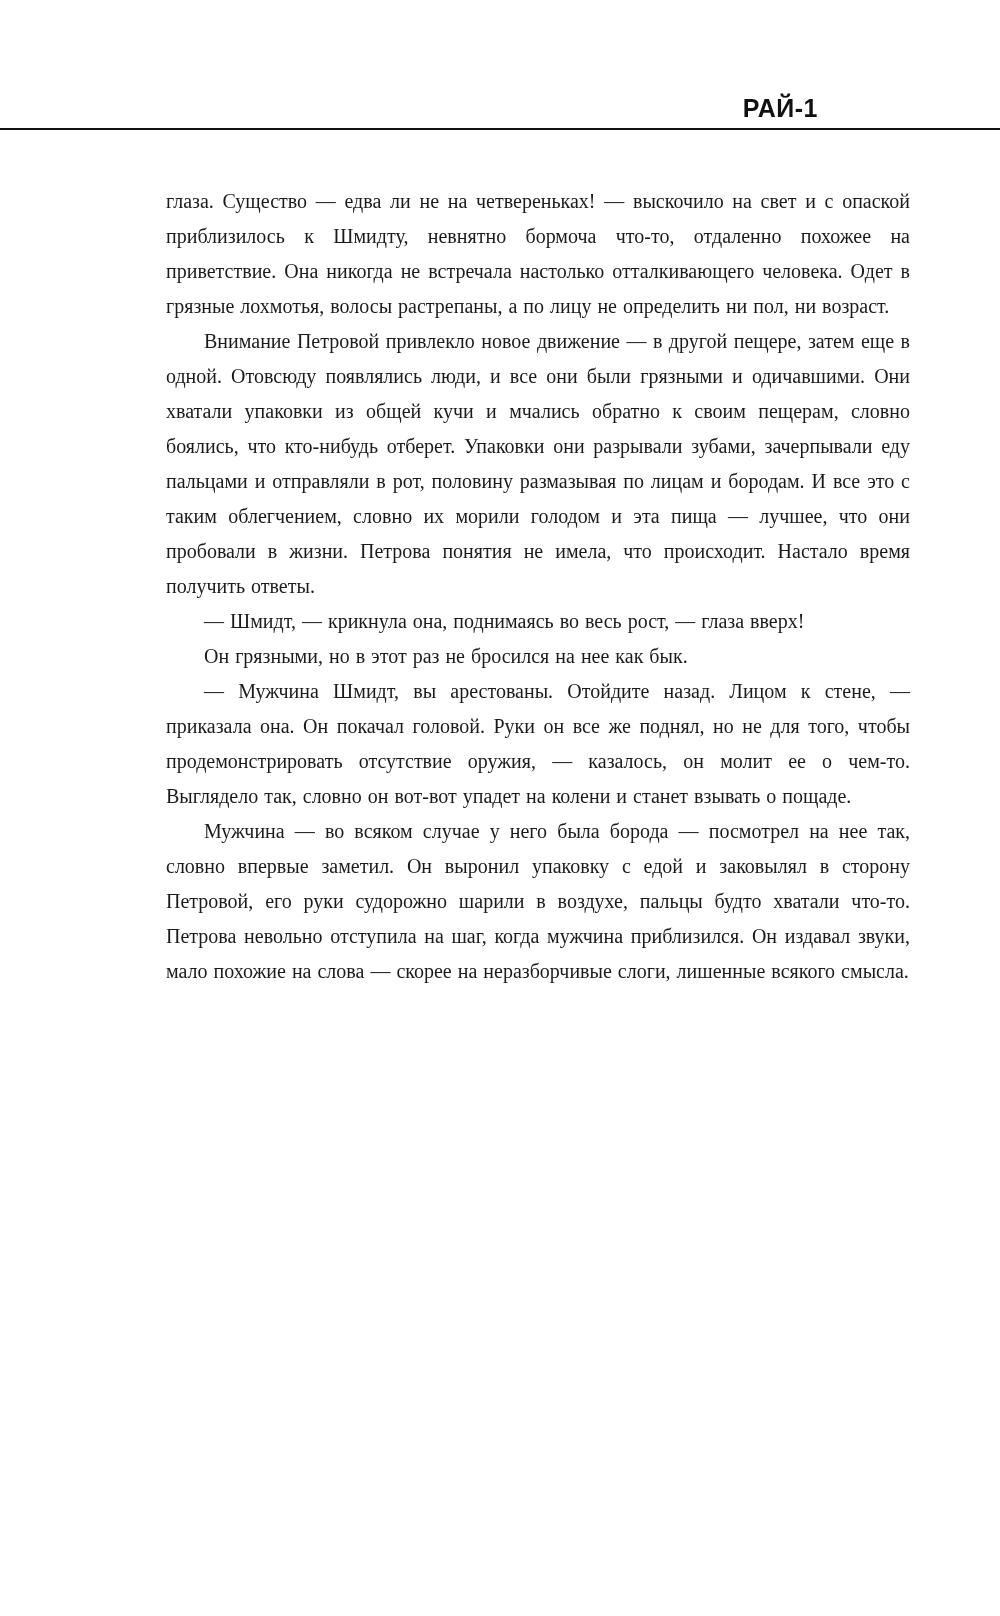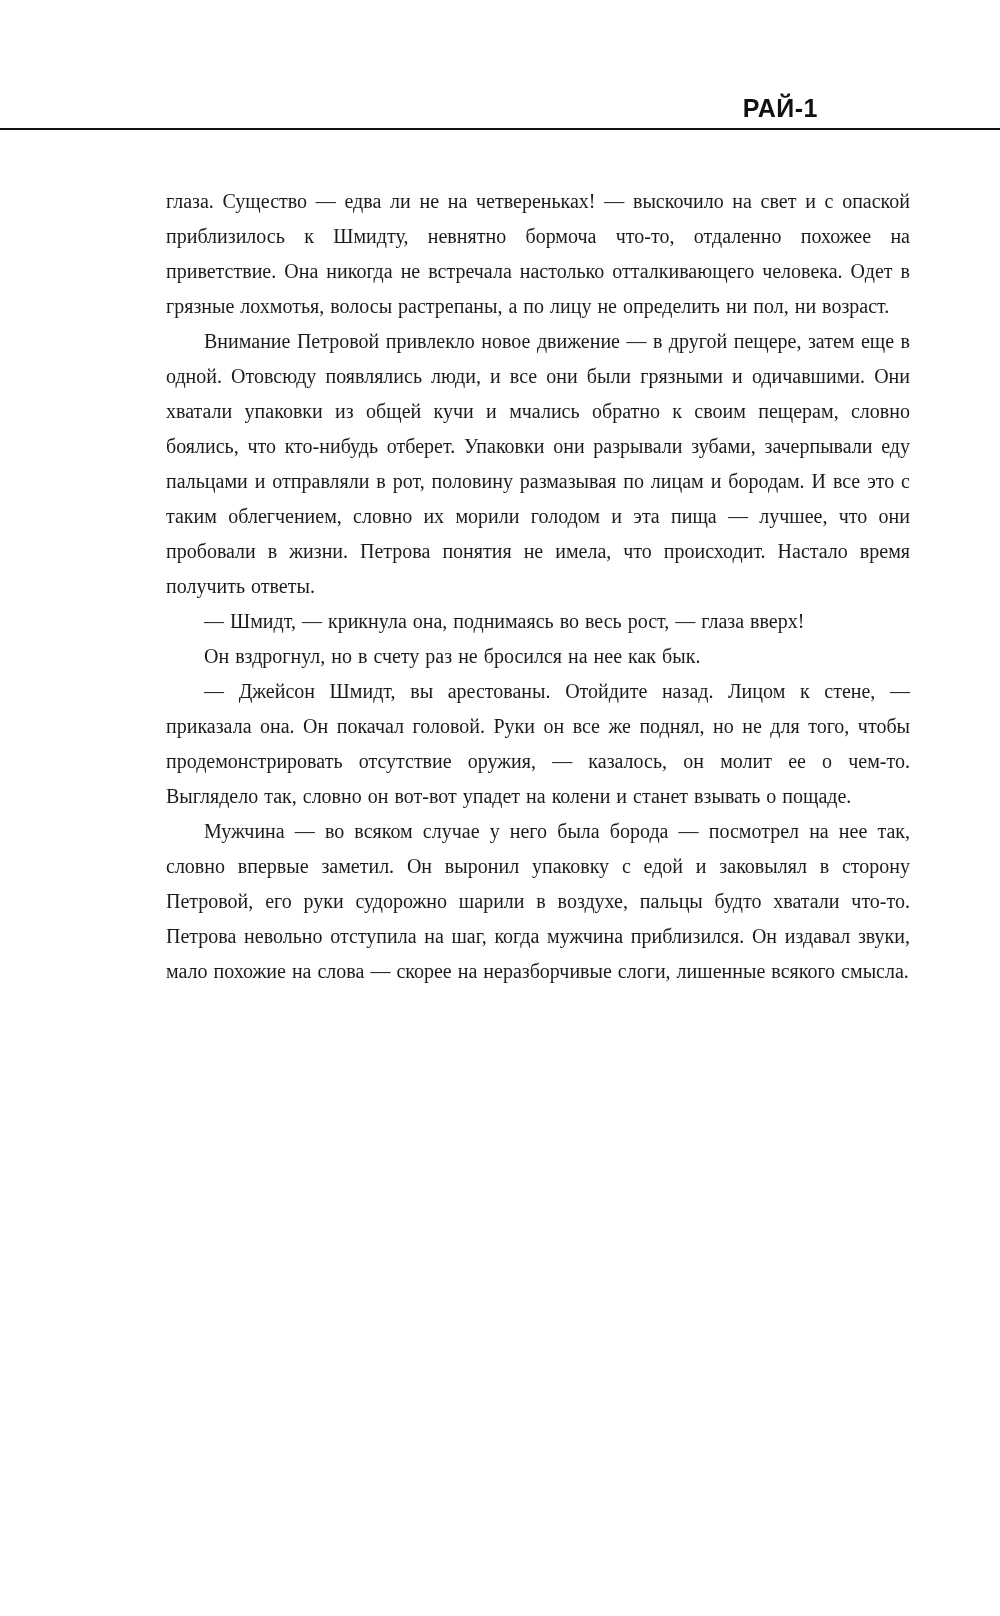--- a/index.html
+++ b/index.html
@@ -68,19 +68,19 @@
 <body>
 
 <div class="page">
   <div class="running-header">РАЙ-1</div>
   <div class="header-rule"></div>
 
   <div class="text-block">
     <p class="para no-indent">глаза. Существо — едва ли не на четвереньках! — выскочило на свет и с опаской приблизилось к Шмидту, невнятно бормоча что-то, отдаленно похожее на приветствие. Она никогда не встречала настолько отталкивающего человека. Одет в грязные лохмотья, волосы растрепаны, а по лицу не определить ни пол, ни возраст.</p>
     <p class="para">Внимание Петровой привлекло новое движение — в другой пещере, затем еще в одной. Отовсюду появлялись люди, и все они были грязными и одичавшими. Они хватали упаковки из общей кучи и мчались обратно к своим пещерам, словно боялись, что кто-нибудь отберет. Упаковки они разрывали зубами, зачерпывали еду пальцами и отправляли в рот, половину размазывая по лицам и бородам. И все это с таким облегчением, словно их морили голодом и эта пища — лучшее, что они пробовали в жизни. Петрова понятия не имела, что происходит. Настало время получить ответы.</p>
     <p class="para">— Шмидт, — крикнула она, поднимаясь во весь рост, — глаза вверх!</p>
-    <p class="para">Он вздрогнул, но в счету раз не бросился на нее как бык.</p>
-    <p class="para">— Джейсон Шмидт, вы арестованы. Отойдите назад. Лицом к стене, — приказала она. Он покачал головой. Руки он все же поднял, но не для того, чтобы продемонстрировать отсутствие оружия, — казалось, он молит ее о чем-то. Выглядело так, словно он вот-вот упадет на колени и станет взывать о пощаде.</p>
+    <p class="para">Он грязными, но в этот раз не бросился на нее как бык.</p>
+    <p class="para">— Мужчина Шмидт, вы арестованы. Отойдите назад. Лицом к стене, — приказала она. Он покачал головой. Руки он все же поднял, но не для того, чтобы продемонстрировать отсутствие оружия, — казалось, он молит ее о чем-то. Выглядело так, словно он вот-вот упадет на колени и станет взывать о пощаде.</p>
     <p class="para">Мужчина — во всяком случае у него была борода — посмотрел на нее так, словно впервые заметил. Он выронил упаковку с едой и заковылял в сторону Петровой, его руки судорожно шарили в воздухе, пальцы будто хватали что-то. Петрова невольно отступила на шаг, когда мужчина приблизился. Он издавал звуки, мало похожие на слова — скорее на неразборчивые слоги, лишенные всякого смысла.</p>
   </div>
 
   <div class="page-footer">—  13  —</div>
 </div>
 
 </body></html>

